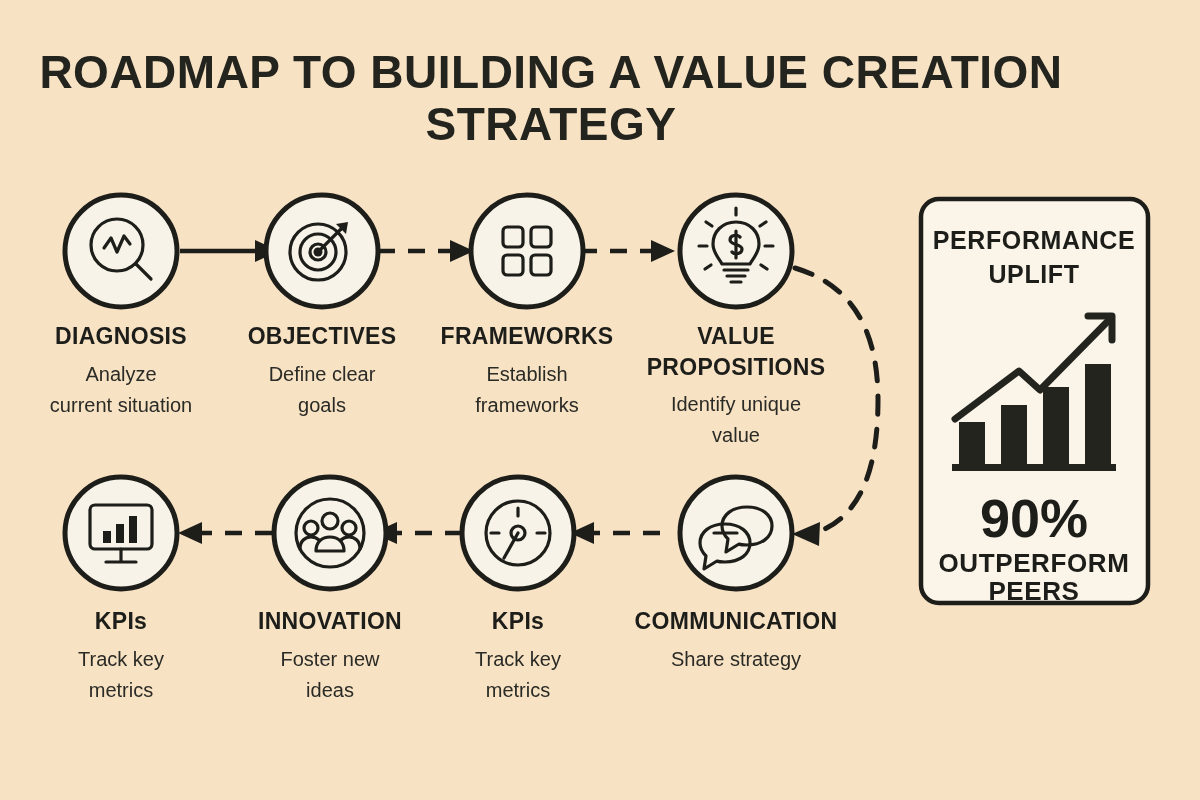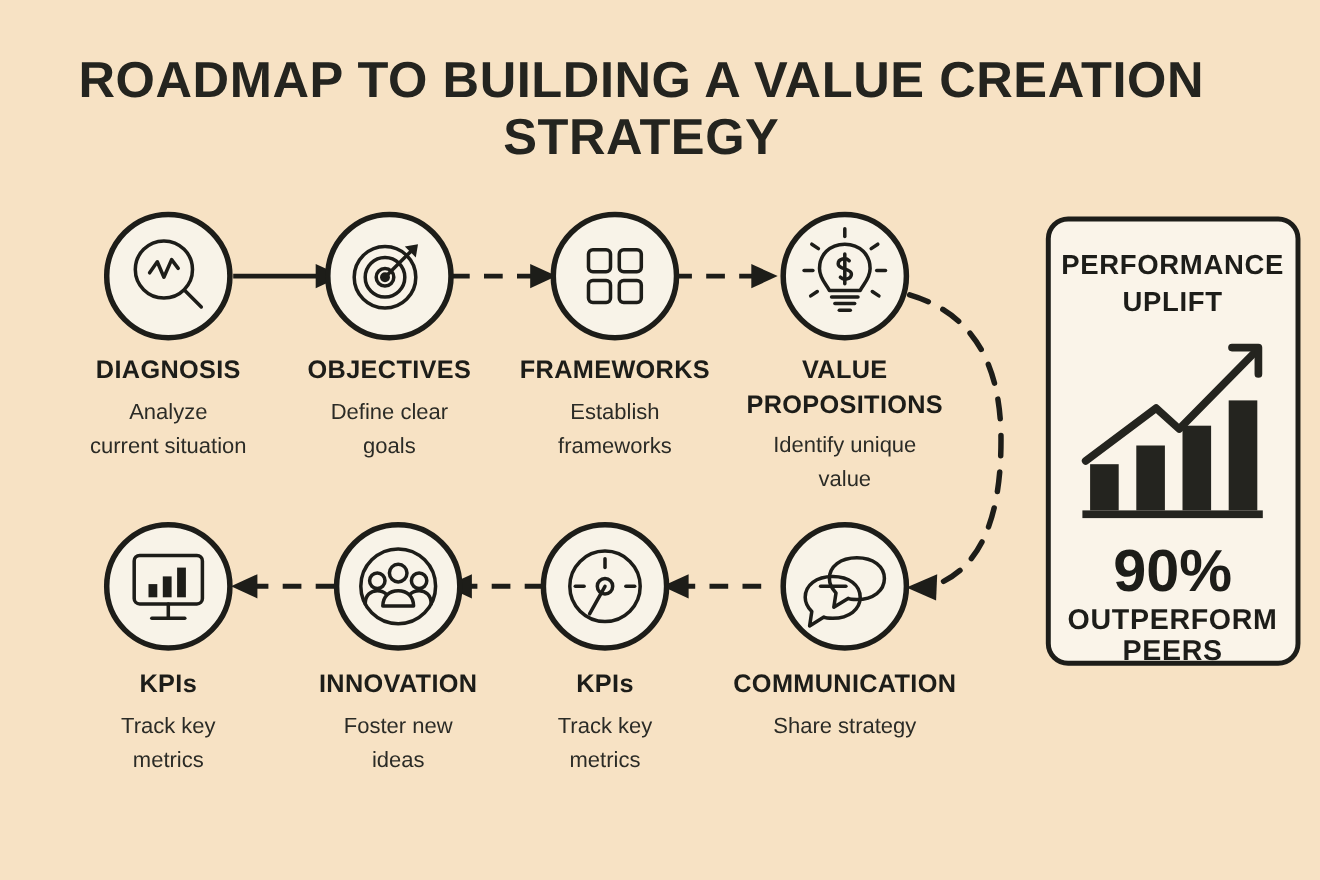--- a/index.html
+++ b/index.html
@@ -11,21 +11,20 @@
     height: 800px;
     overflow: hidden;
     background: #f7e2c4;
     font-family: "Liberation Sans", sans-serif;
   }
   #canvas {
     position: relative;
     width: 996px;
     height: 800px;
     background: #f7e2c4;
-    margin-left: 32px;
   }
   #art {
     position: absolute;
     top: 0;
     left: 0;
     width: 1200px;
     height: 800px;
   }
   .ttl {
     font-family: "Liberation Sans Narrow", "Liberation Sans", sans-serif;

